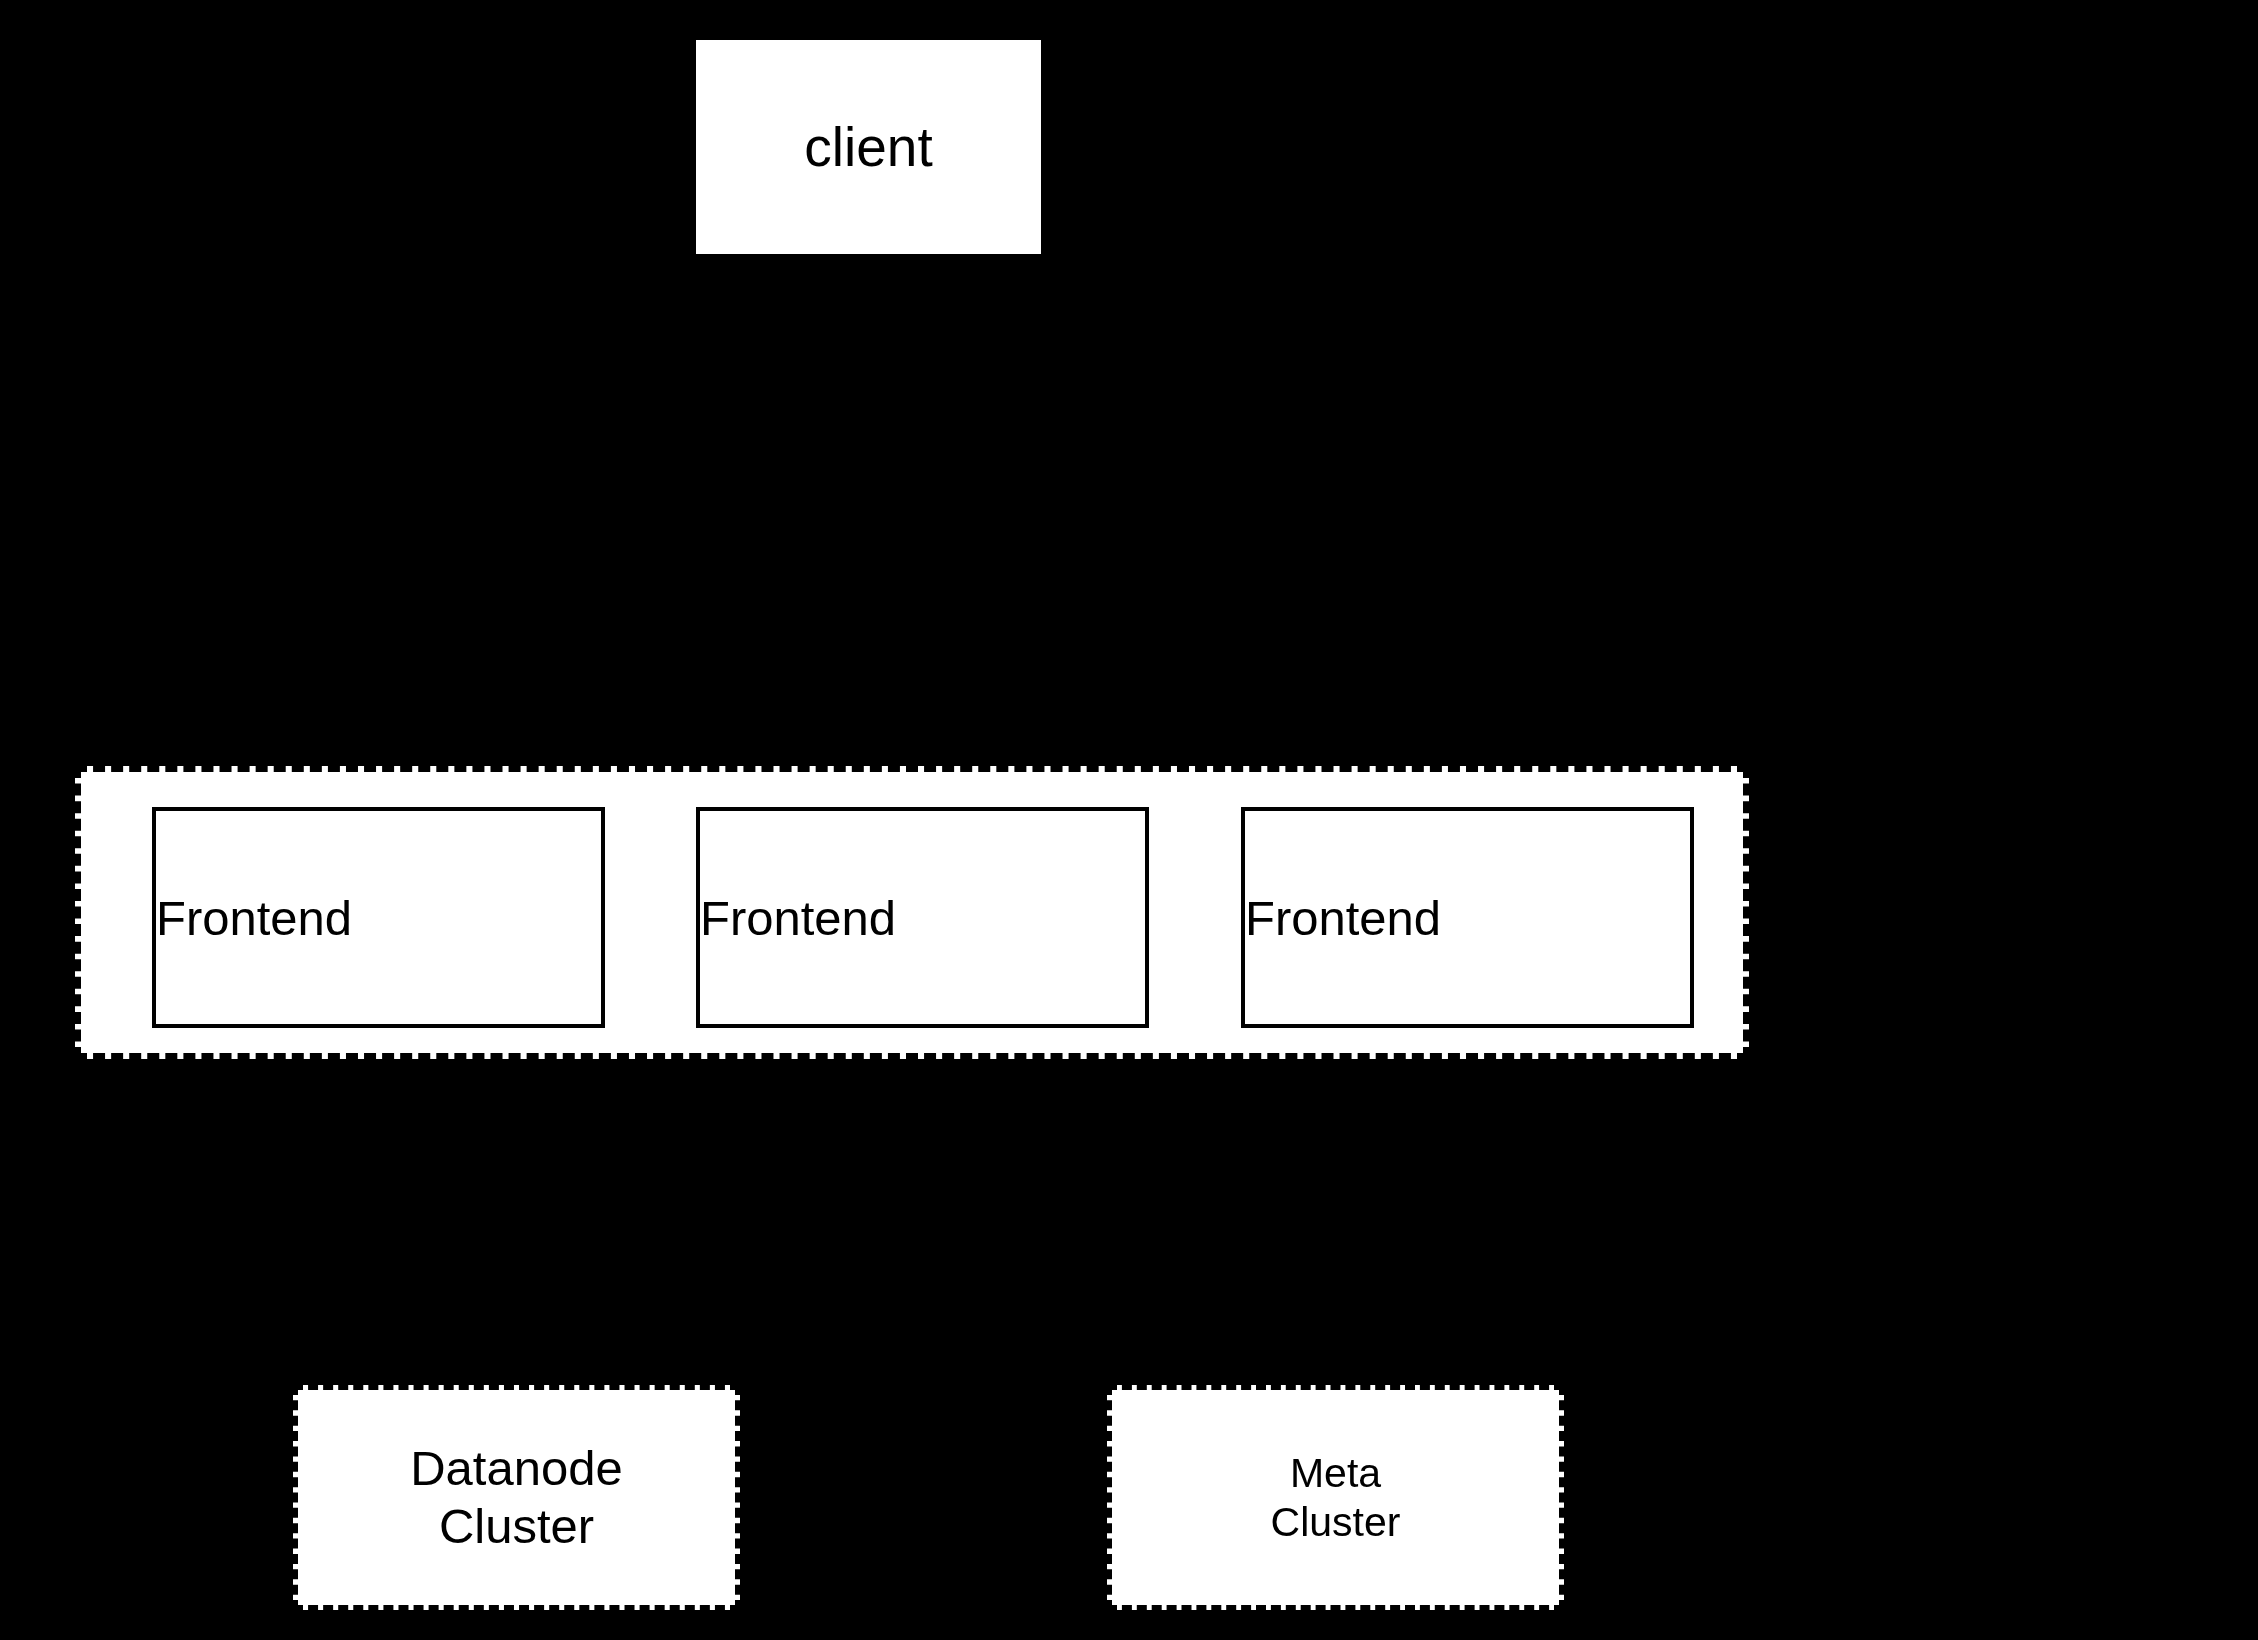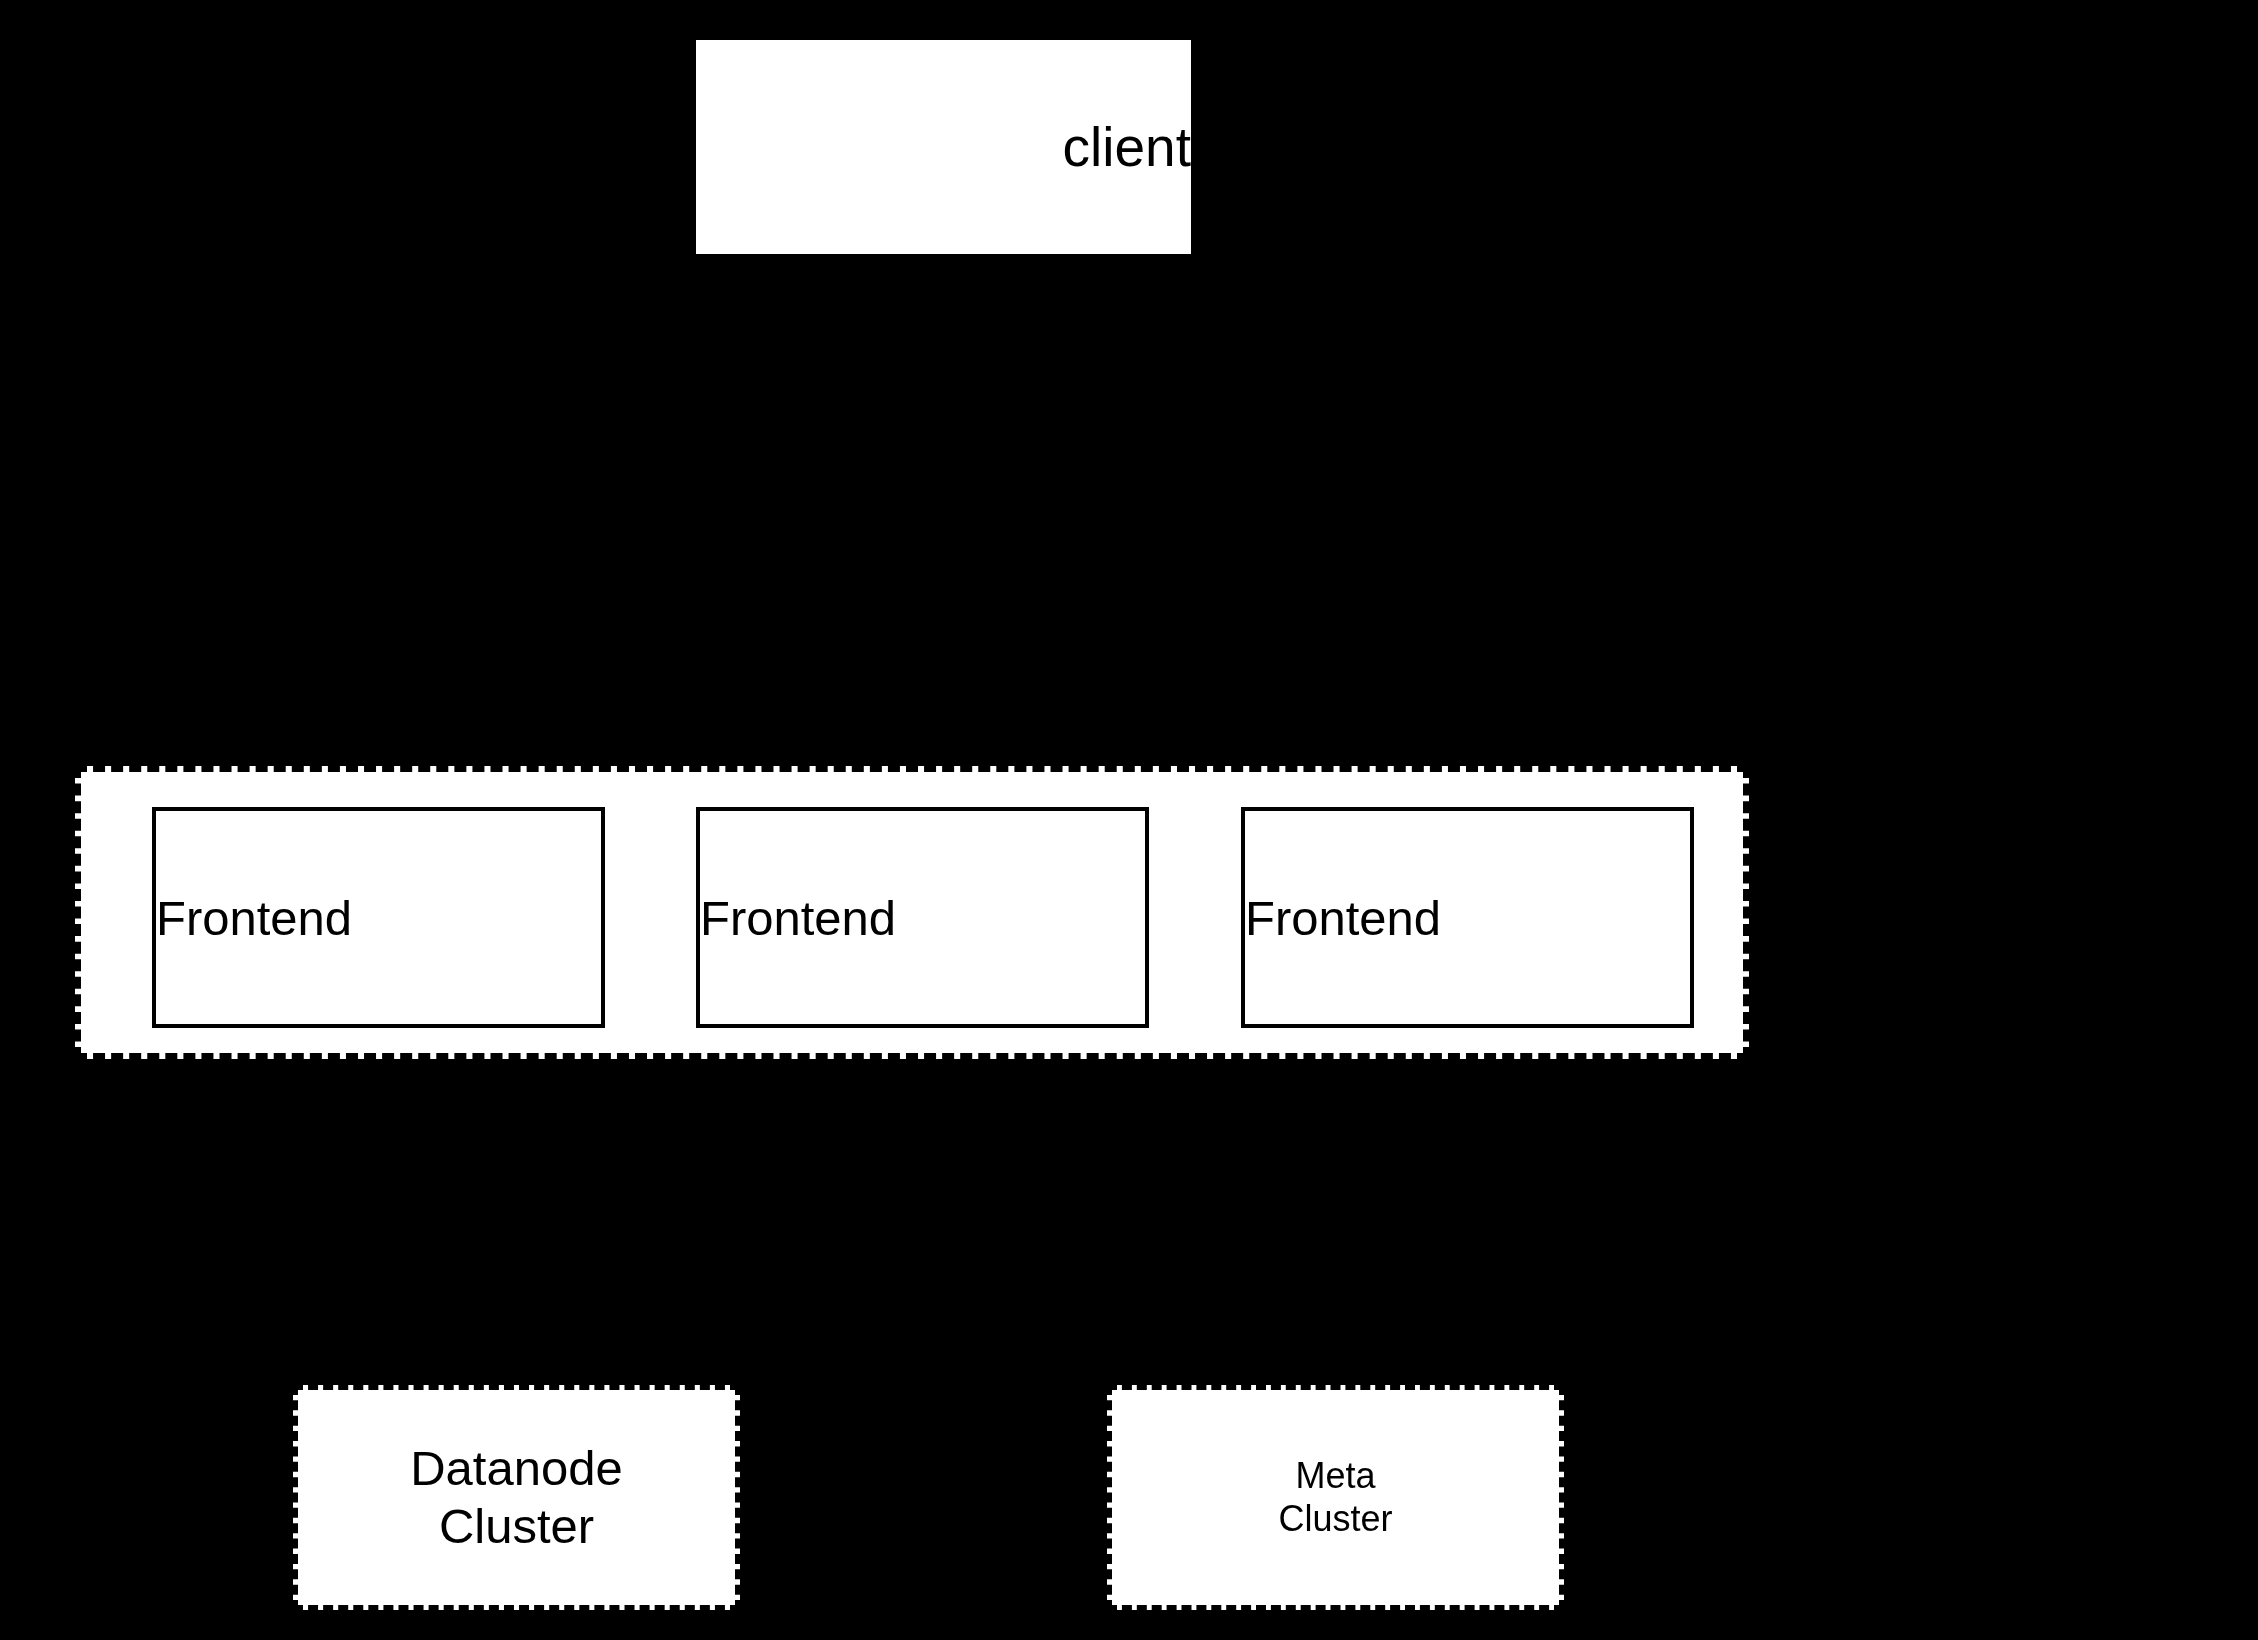--- a/index.html
+++ b/index.html
@@ -40,24 +40,23 @@
 
   
   .node.dashed {
     border: 5.5px dashed #000000;
   }
 
   
   #client-box {
     left: 696px;
     top: 40px;
-    width: 495px;
+    width: 345px;
     height: 214px;
     font-size: 55px;
-    justify-content: flex-end;
   }
 
   #load-balancer-box {
     left: 550px;
     top: 476px;
     width: 726px;
     height: 70px;
     font-size: 38px;
   }
 
@@ -98,21 +97,21 @@
     height: 225px;
     font-size: 49px;
     justify-content: center;
   }
 
   #meta-cluster-box {
     left: 1107px;
     top: 1385px;
     width: 457px;
     height: 225px;
-    font-size: 36px;
+    font-size: 41px;
   }
 </style>
 </head>
 <body>
 
 <div id="canvas">
 
   <div class="node plain" id="client-box">
     <span>client</span>
   </div>

